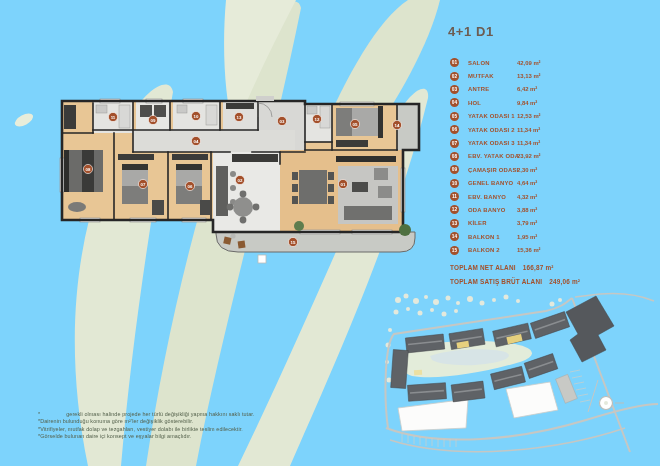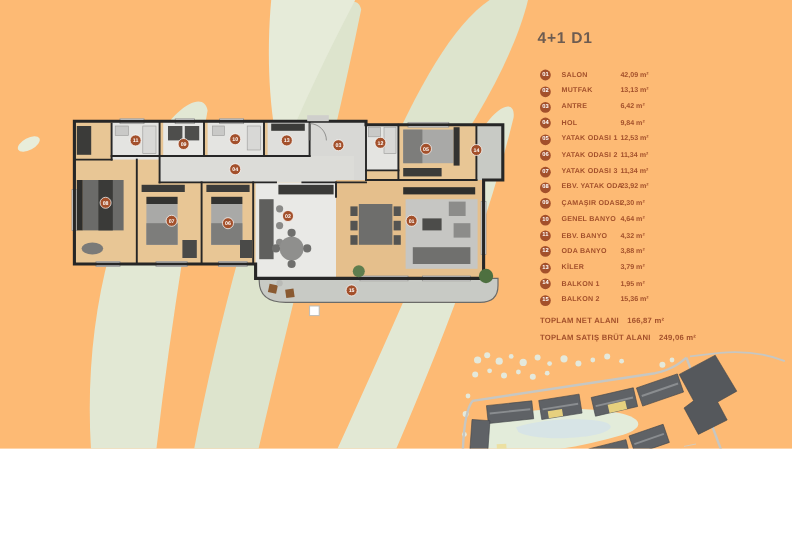--- a/index.html
+++ b/index.html
@@ -1,17 +1,17 @@
 <!DOCTYPE html>
 <html><head>
 <meta charset="utf-8">
 <style>
   html,body{margin:0;padding:0;background:#ffffff;}
   .page{
-    position:relative;width:660px;height:374px;background:#fdba74;overflow:hidden;
+    position:relative;width:660px;height:466px;background:#7dd3fc;overflow:hidden;
     font-family:"Liberation Sans", sans-serif;
   }
   svg{display:block;}
   .layer{position:absolute;left:0;top:0;}
   
   .title{
     position:absolute;left:448px;top:24px;
     font-size:13px;font-weight:bold;color:#6d5c51;letter-spacing:.6px;
   }
   .legend{position:absolute;left:450px;top:56px;width:150px;}

